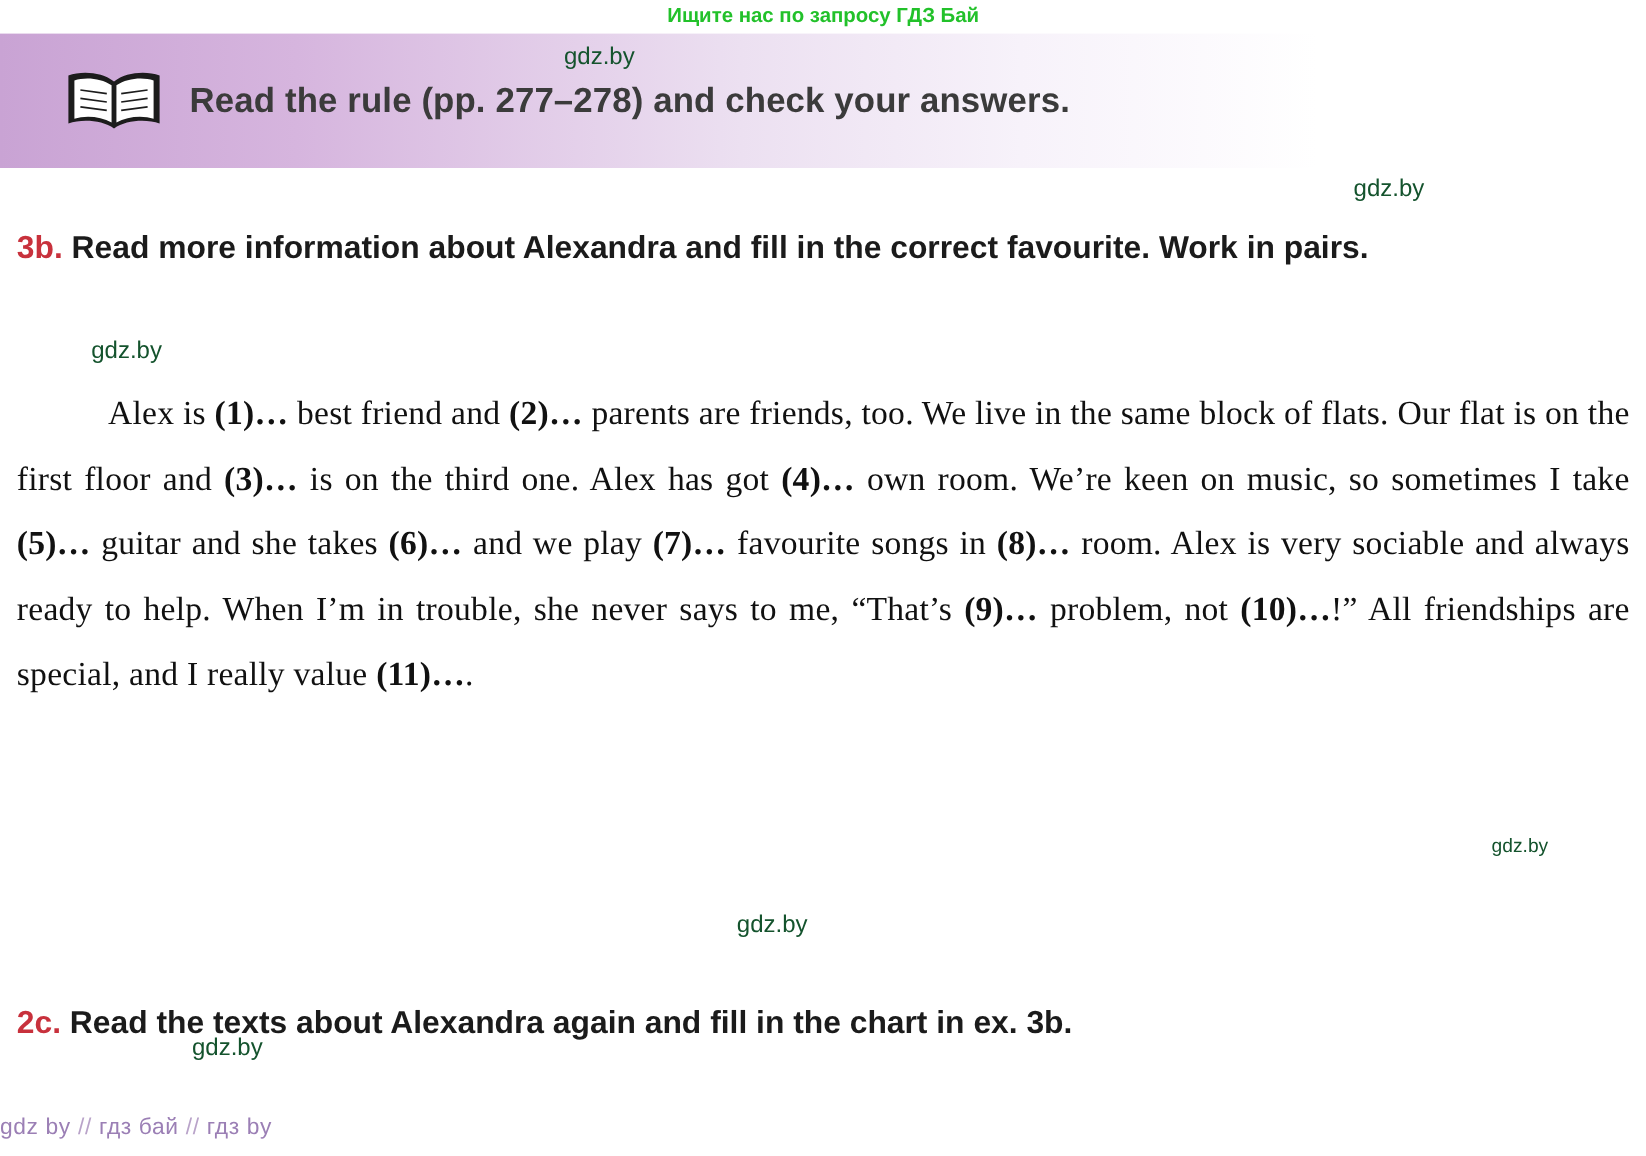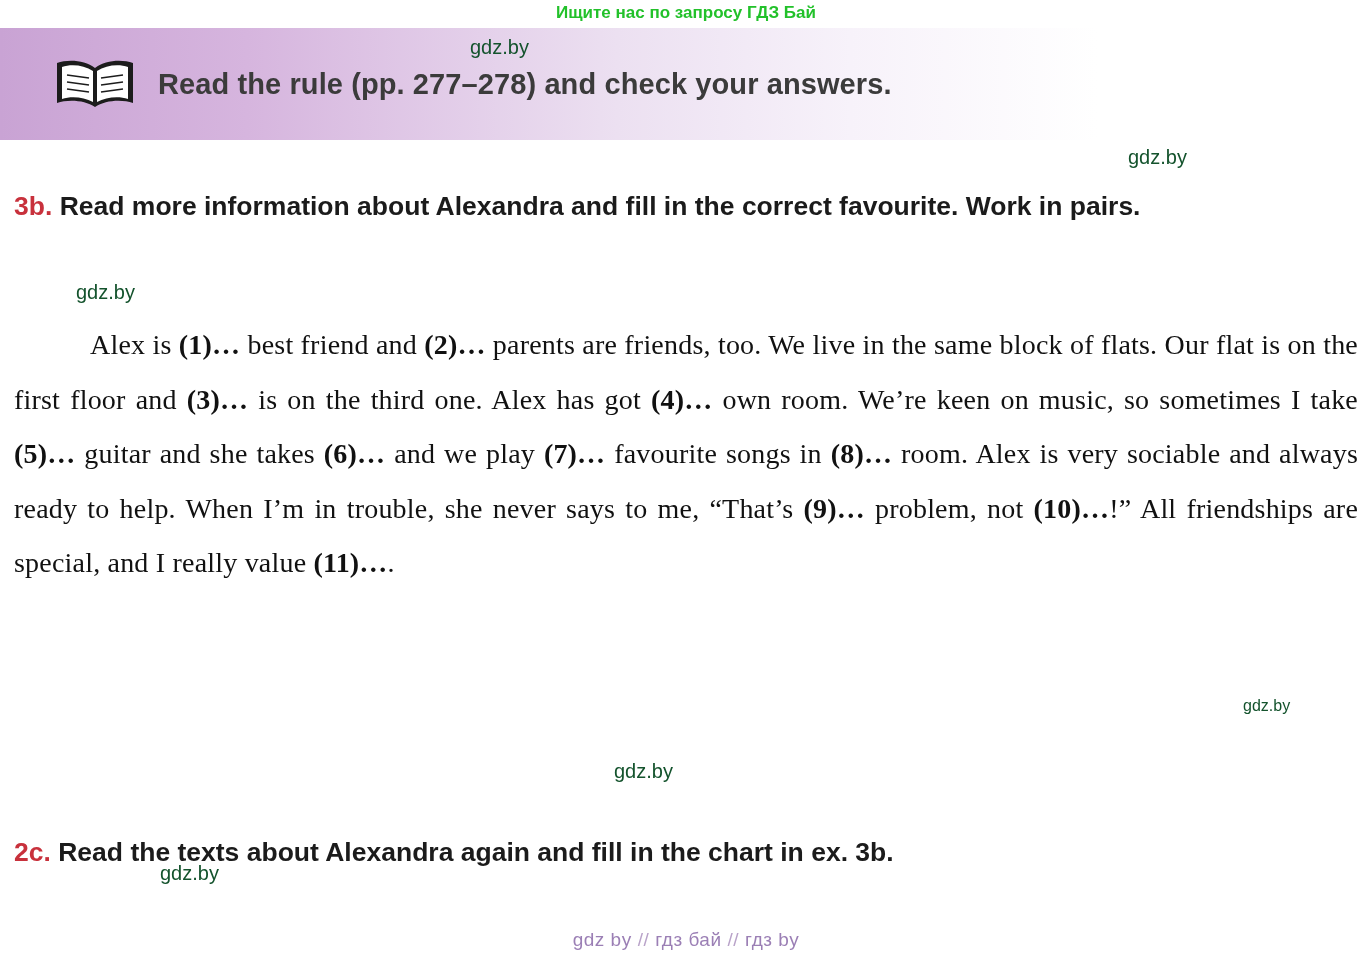--- a/index.html
+++ b/index.html
@@ -92,21 +92,21 @@
     letter-spacing: 0.2px;
   }
   .body-text b { font-weight: bold; }
 
   
   .footer {
     position: absolute;
     left: 0;
     bottom: 12px;
     width: 100%;
-    text-align: center;
+    text-align: left;
     font-size: 19px;
     color: #9b7fb5;
     letter-spacing: 0.5px;
   }
   .footer span { color: #9b7fb5; }
   .footer .sep { color: #b9a3c9; margin: 0 6px; }
 </style>
 </head>
 <body>
 

